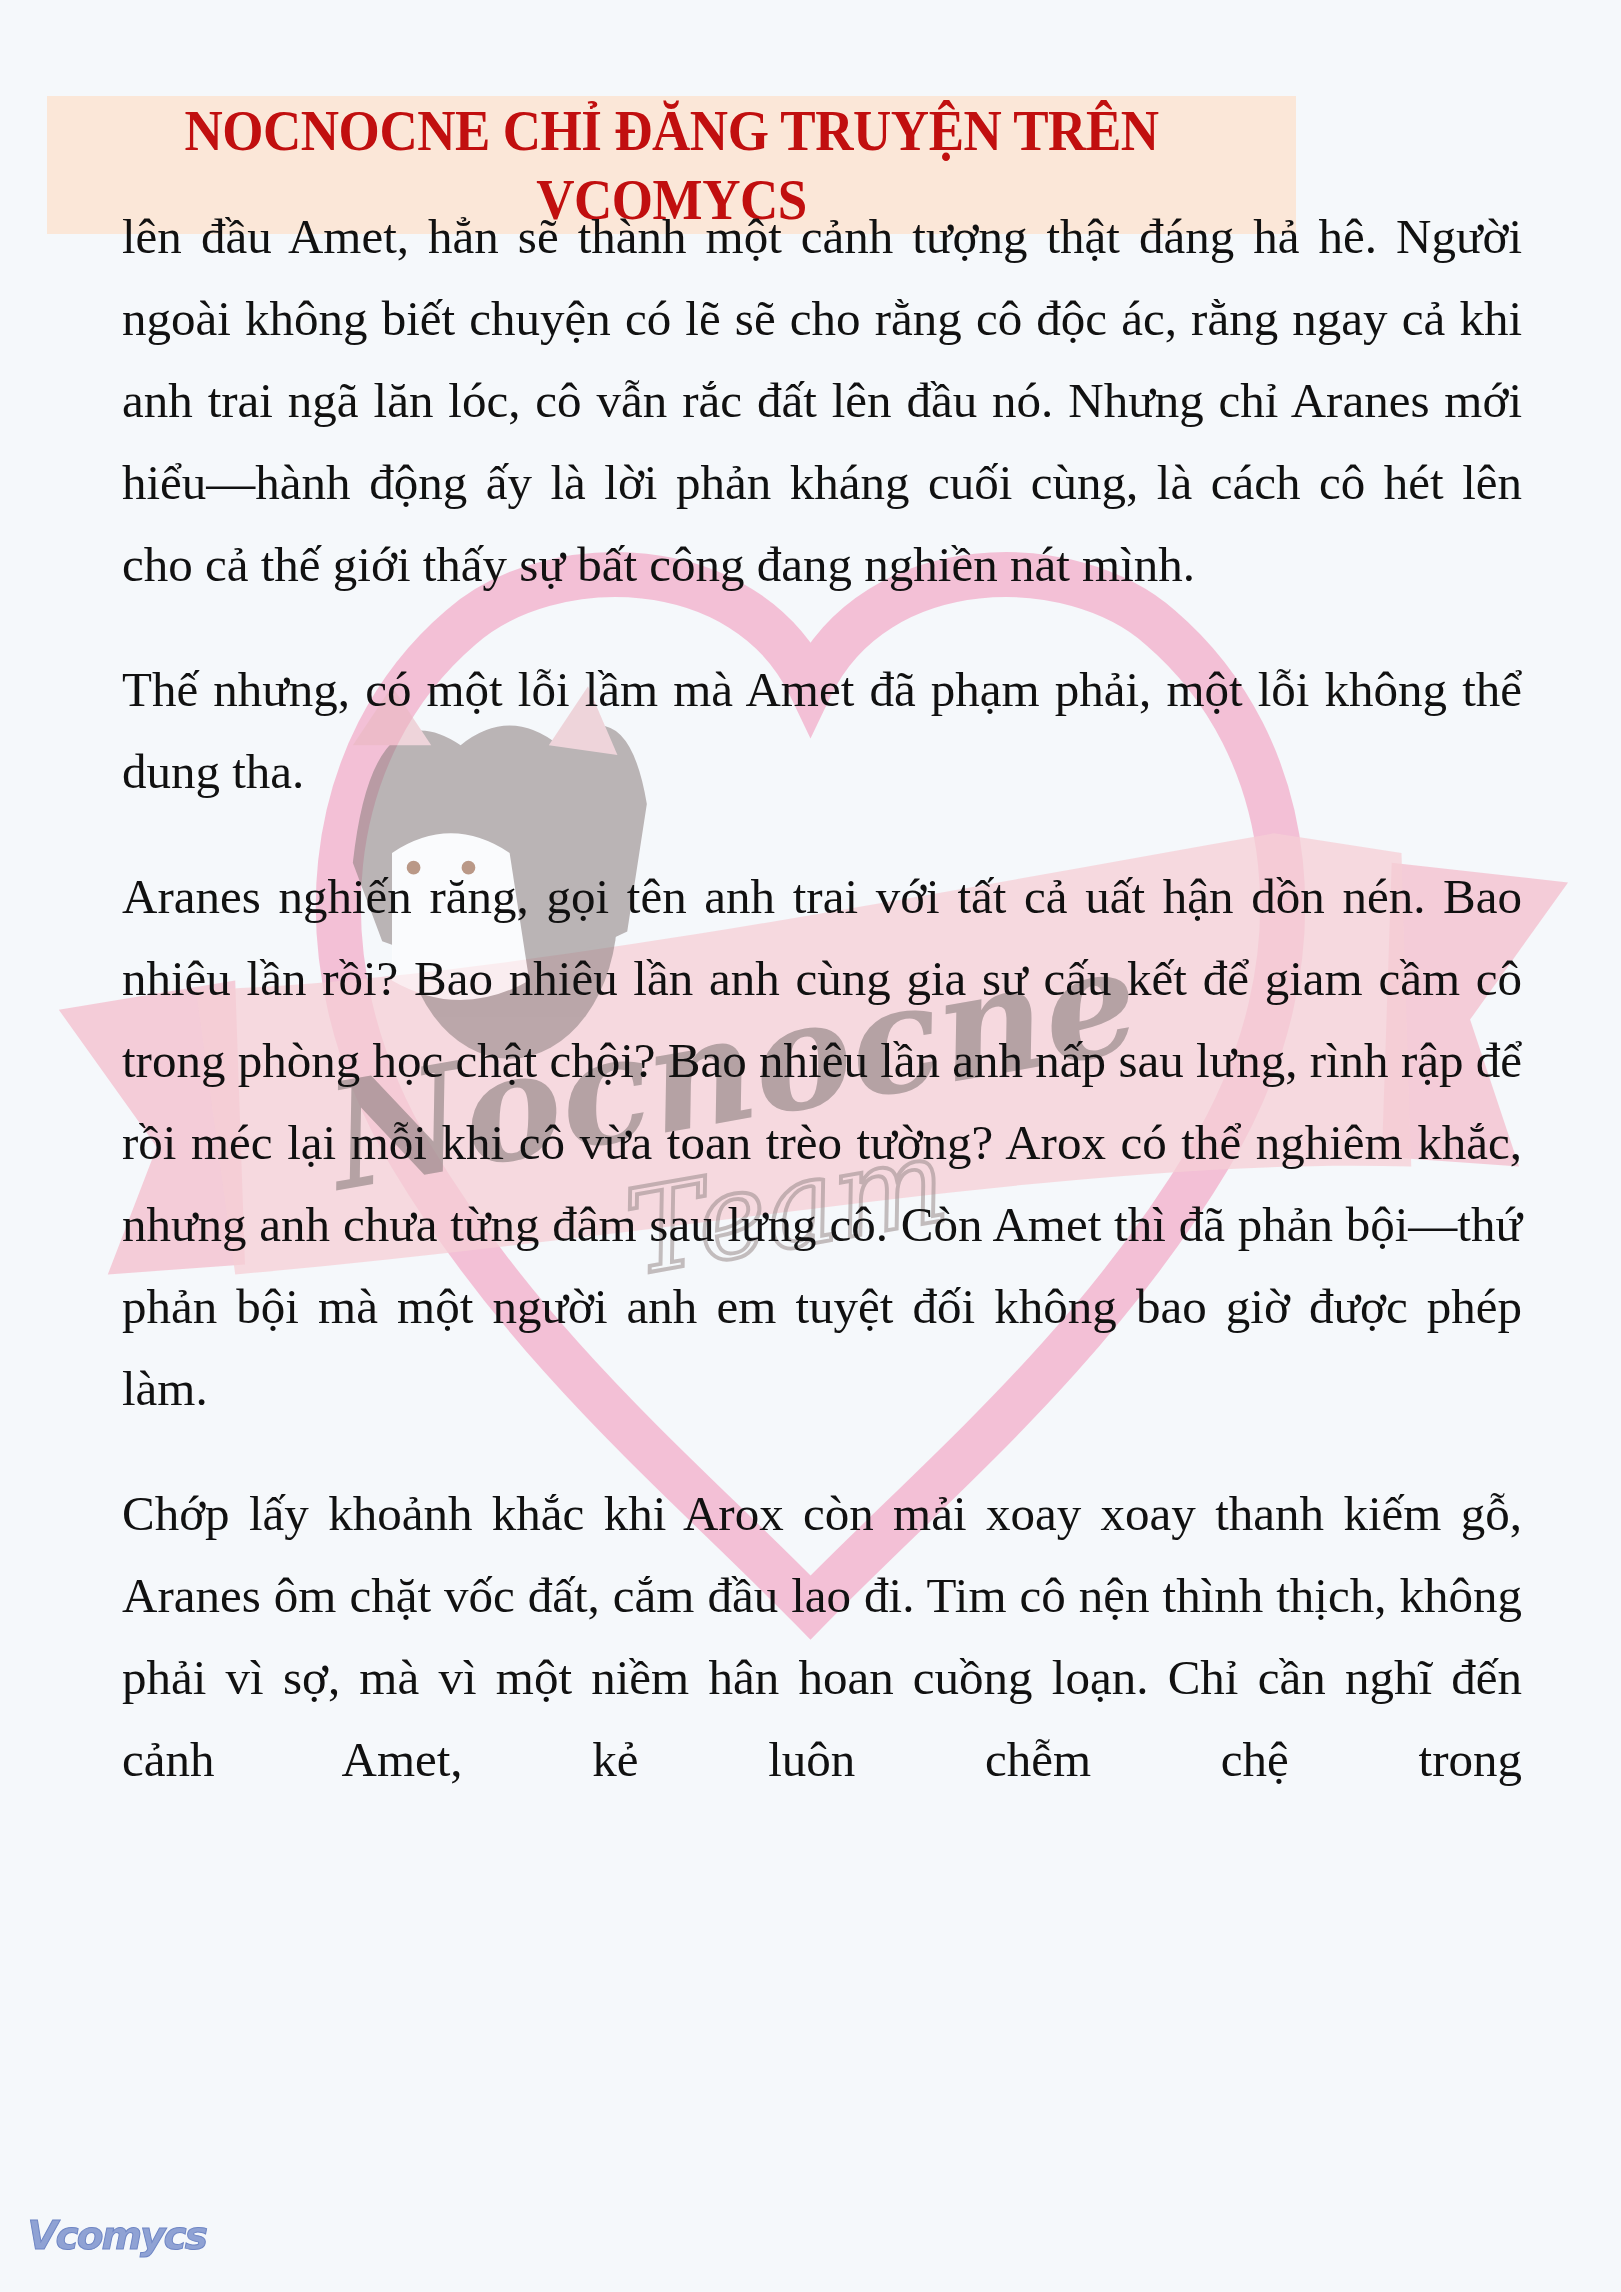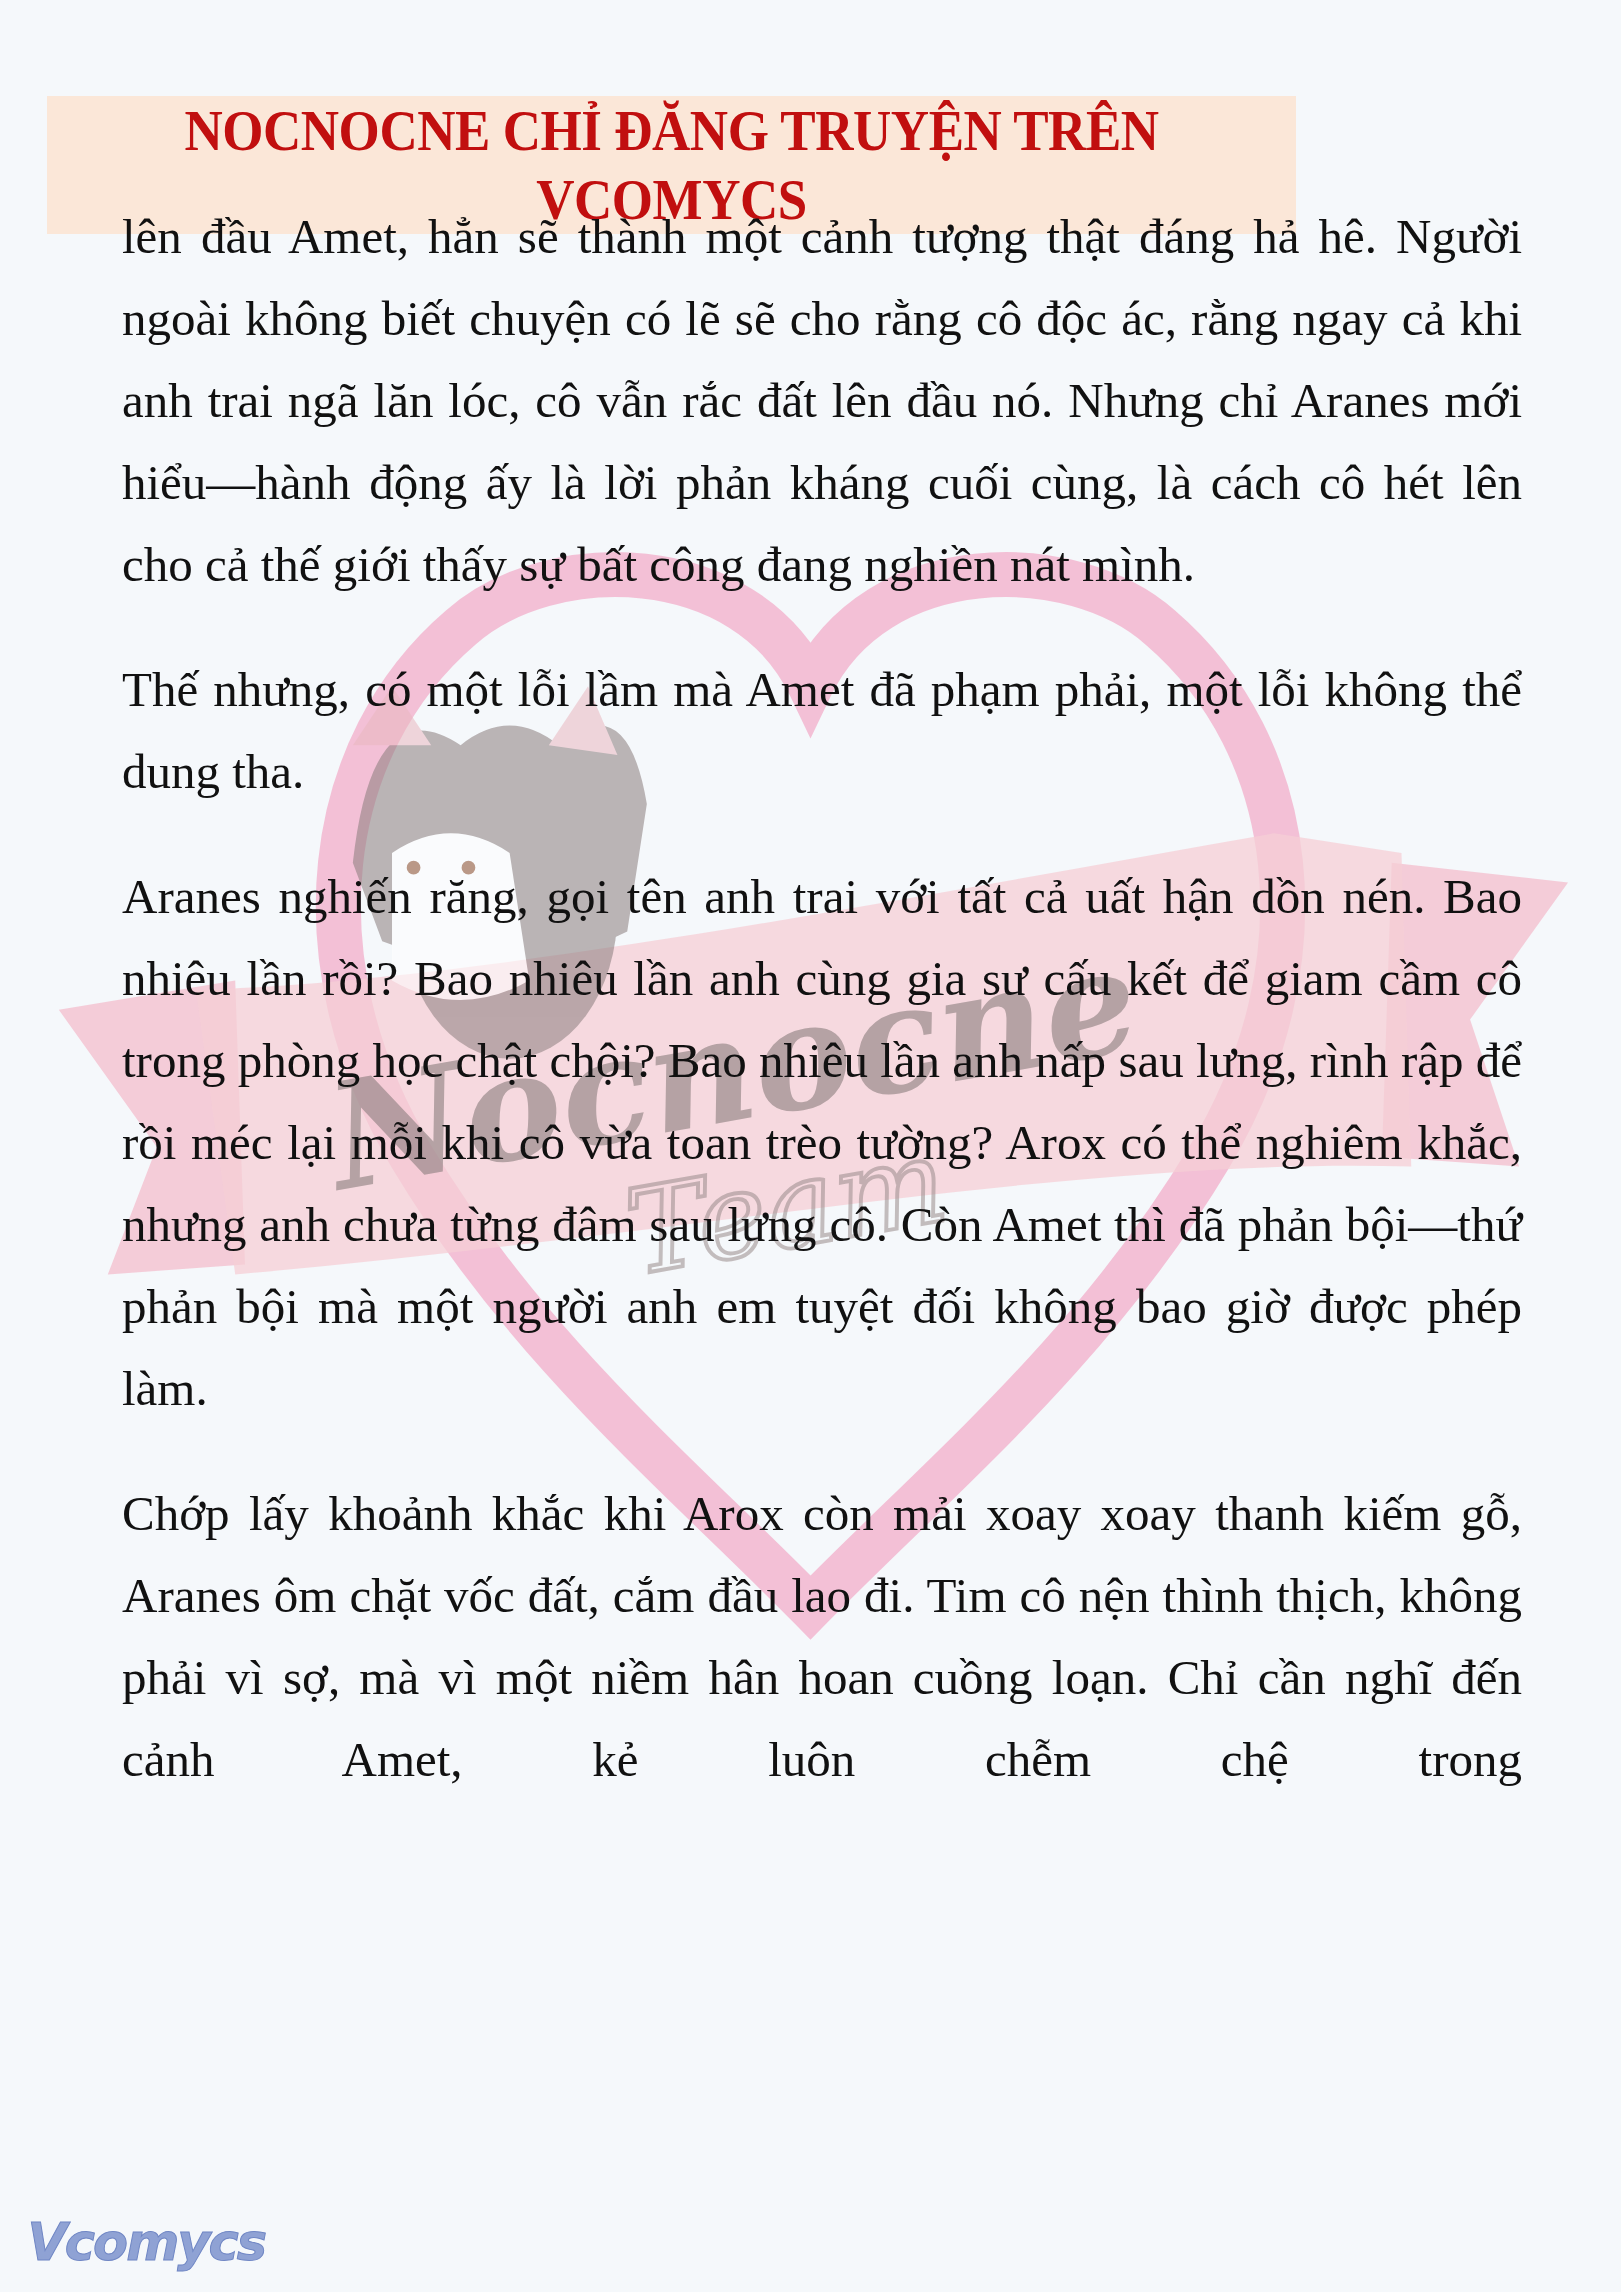--- a/index.html
+++ b/index.html
@@ -62,21 +62,21 @@
     text-align-last: justify;
   }
   .footer-logo {
     position: absolute;
     left: 27.4px;
     top: 2213px;
     z-index: 2;
     font-family: "DejaVu Sans", sans-serif;
     font-weight: bold;
     font-style: italic;
-    font-size: 51px;
+    font-size: 39px;
     letter-spacing: -2px;
     color: #8fa2d4;
     -webkit-text-stroke: 1px #6f86c4;
   }
 </style>
 </head>
 <body>
 
 <svg class="watermark" viewBox="0 0 1654 2339" xmlns="http://www.w3.org/2000/svg">
 

